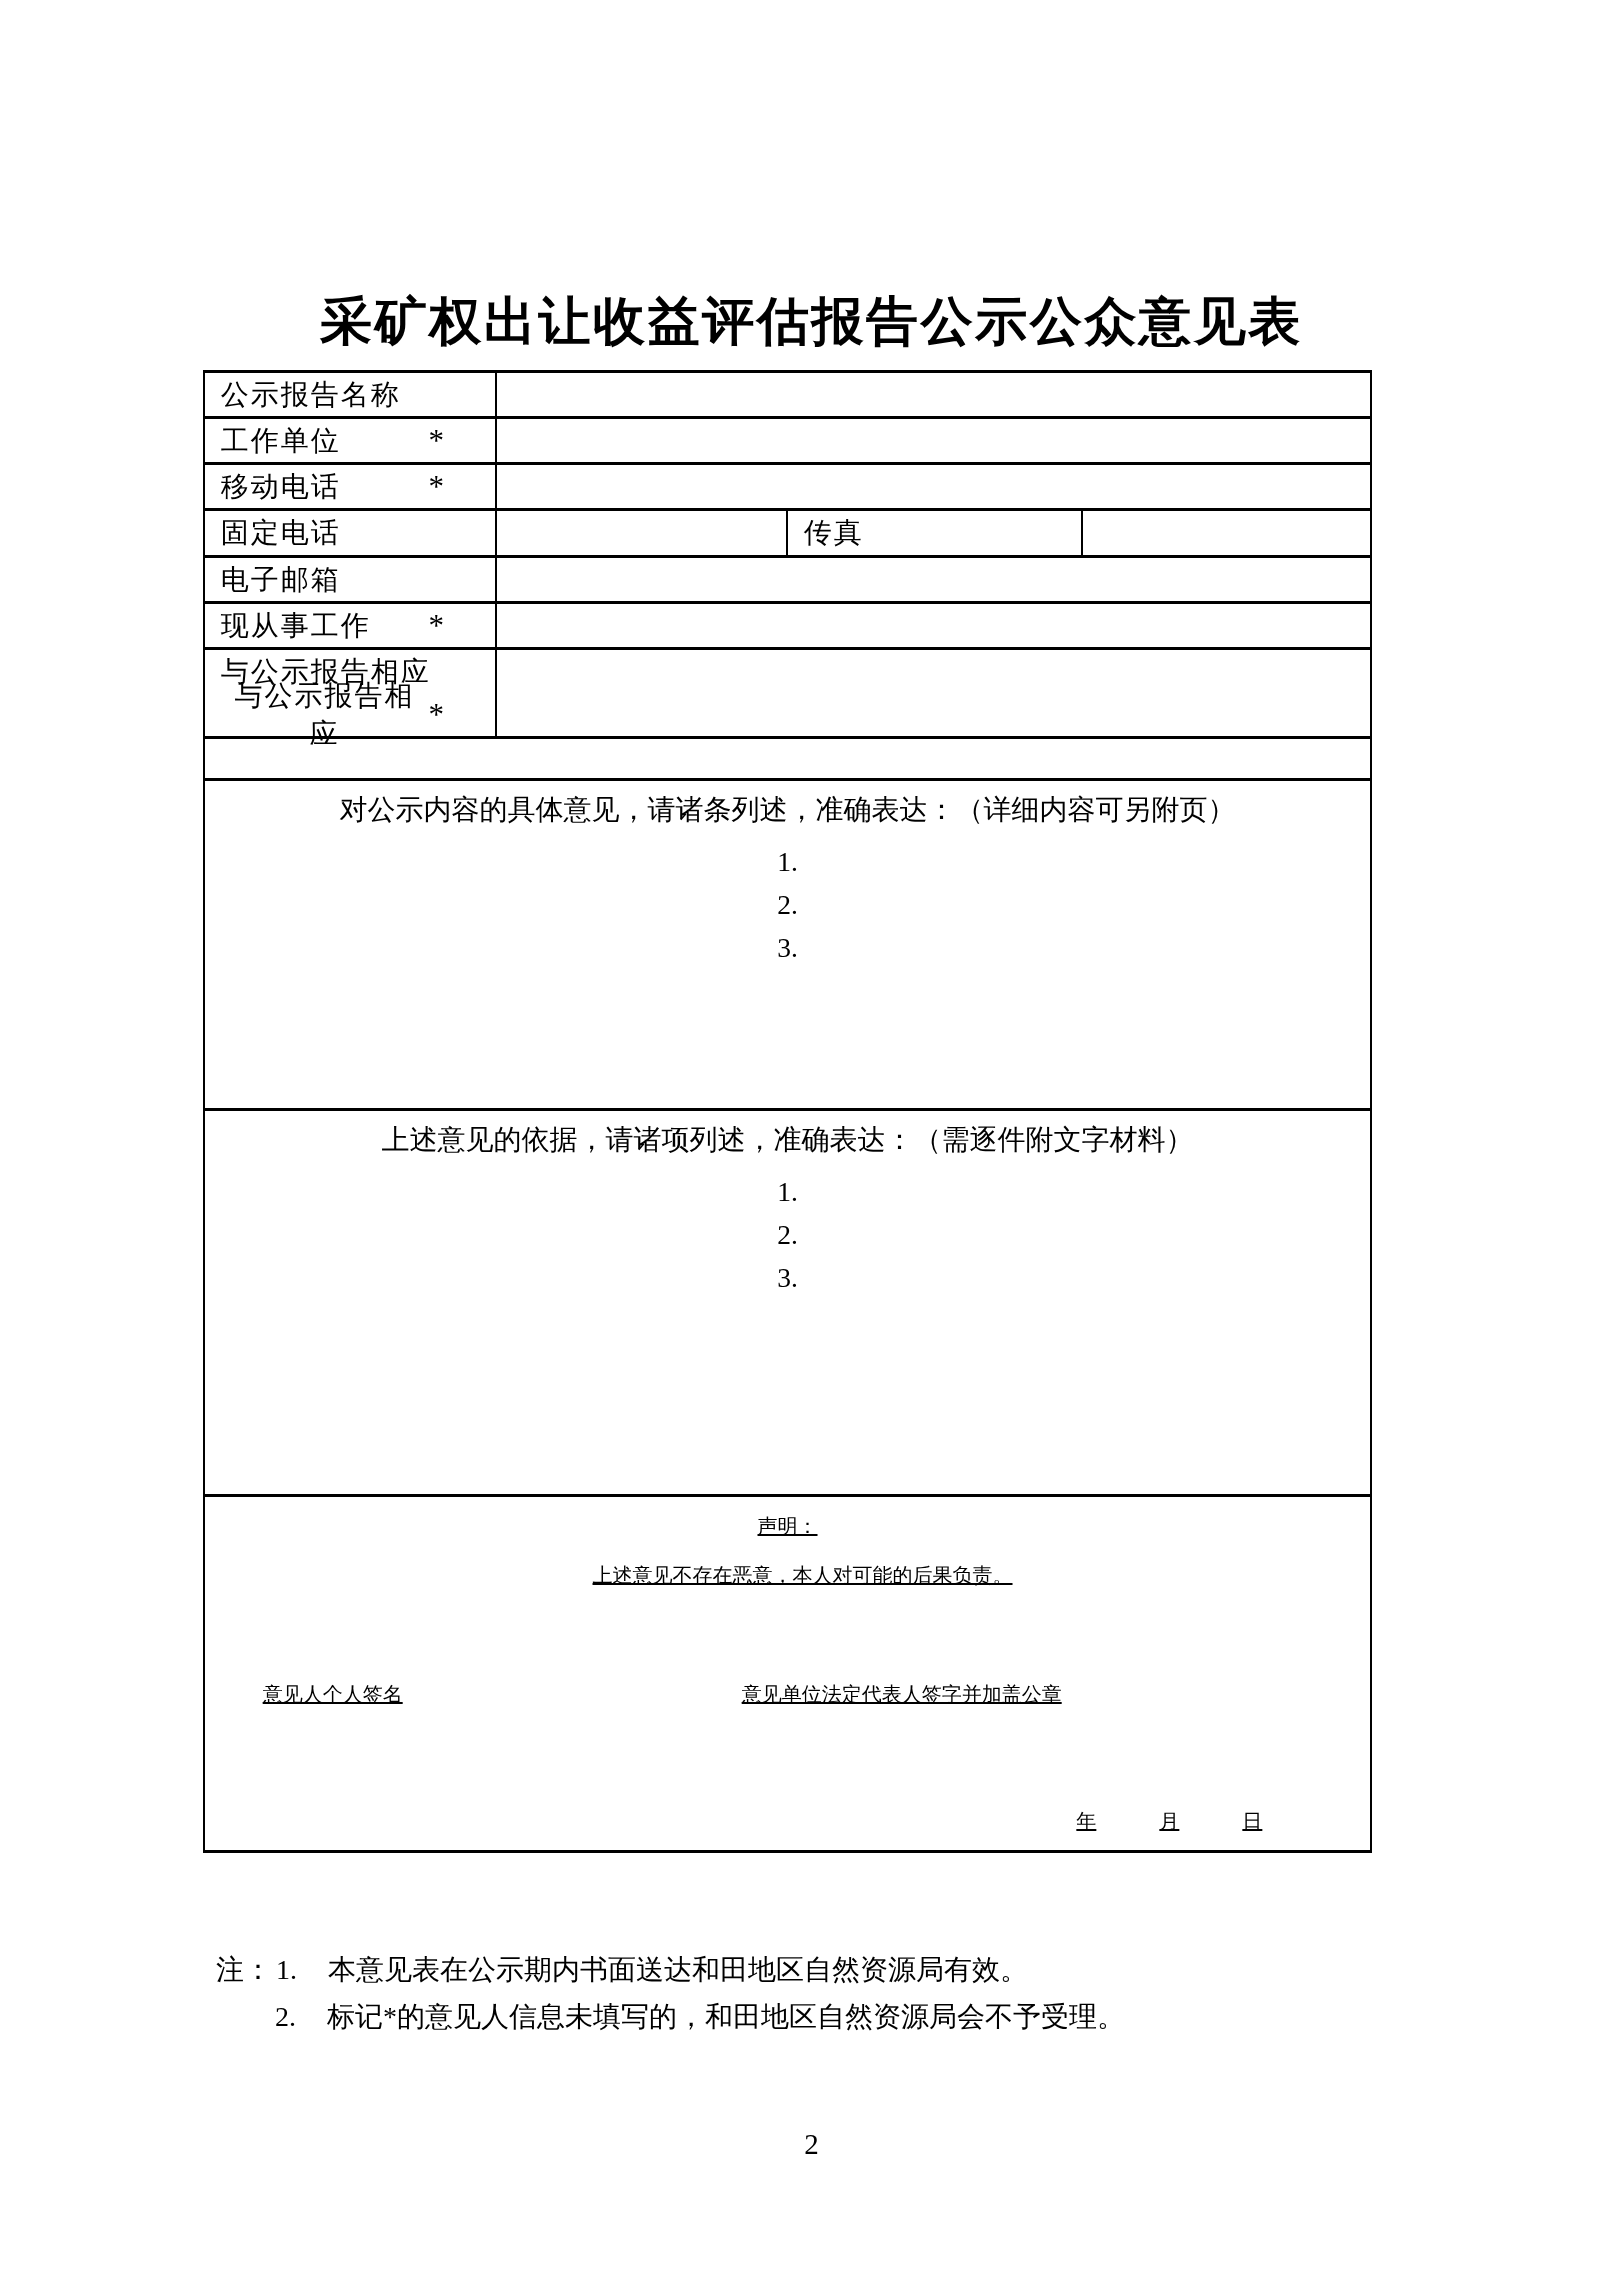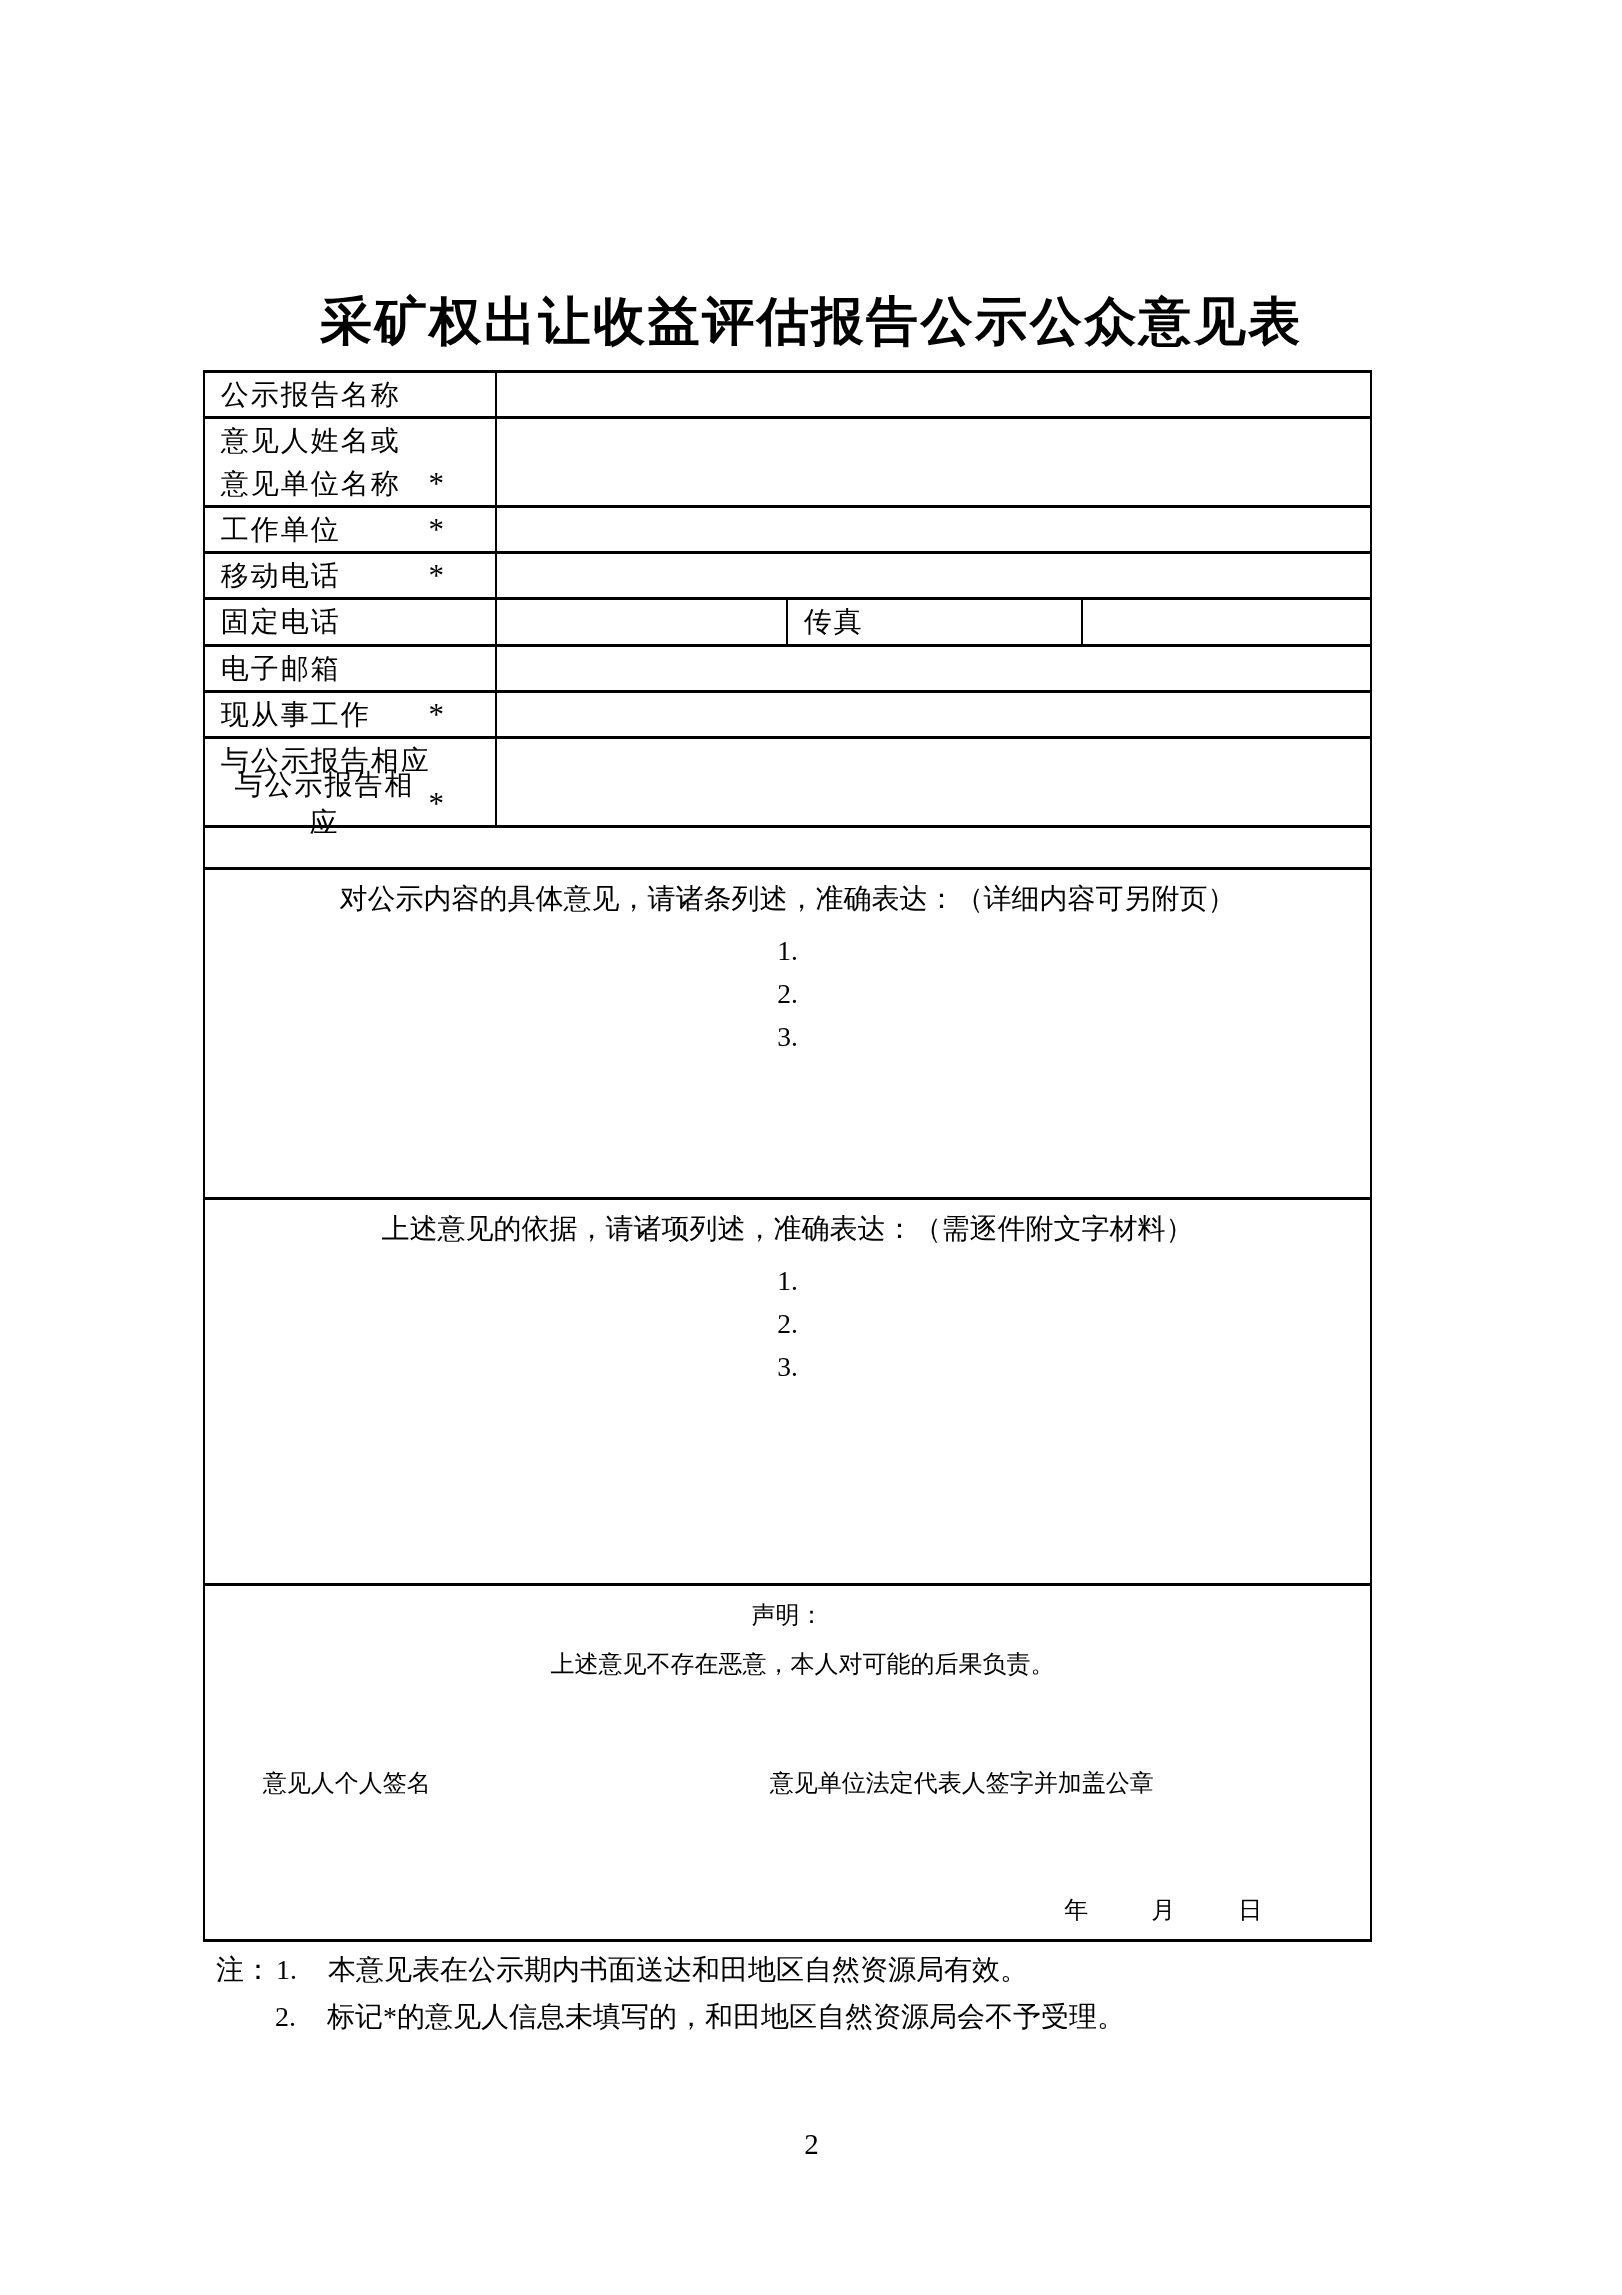--- a/index.html
+++ b/index.html
@@ -12,21 +12,21 @@
   td{border:2px solid #000;border-top-width:3.3px;border-bottom-width:3.3px;
      padding:0;vertical-align:middle;}
   td.lbl{padding-left:15.7px;font-size:28px;letter-spacing:2px;}
   .lline{display:flex;align-items:center;height:43px;}
   .req{margin-left:auto;margin-right:51px;font-size:31px;letter-spacing:0;}
   td.val{background:#fff;}
   td.sec{vertical-align:top;padding:10.5px 15.7px;font-size:28px;}
   .sec-h{line-height:35px;}
   .sec-item{margin-top:11.8px;line-height:31px;font-size:27.5px;}
   .sec-item.first{margin-top:19.6px;}
-  td.decl{vertical-align:top;padding:11.8px 15.7px;font-size:24px;}
+  td.decl{vertical-align:top;padding:11.8px 15.7px;font-size:20px;text-decoration:underline;}
   .decl-h{line-height:34px;}
   .decl-body{margin-top:15.7px;padding-left:30px;line-height:34px;}
   .sign-row{display:flex;margin-top:85px;line-height:34px;}
   .sign-left{margin-left:42px;}
   .sign-right{margin-left:339px;}
   .date-row{display:flex;justify-content:flex-end;margin-top:93px;
             padding-right:92px;line-height:34px;}
   .date-row span{margin-left:63px;}
   .emptycell{height:35px;}
   .notes{position:absolute;left:216px;top:1953px;font-size:28px;}
@@ -54,32 +54,20 @@
     <tbody>
         <tr style="height:43px">
       <td class="lbl">
         <div class="lline">
               <span>公示报告名称</span>
             </div>
       </td>
       <td class="val" colspan="3"></td>
     </tr>
 
-    <tr style="height:88px">
-      <td class="lbl">
-        <div class="lline">
-              <span>意见人姓名或</span>
-            </div>
-        <div class="lline">
-              <span>意见单位名称</span>
-          <span class="req">*</span>
-            </div>
-      </td>
-      <td class="val" colspan="3"></td>
-    </tr>
 
     <tr style="height:43px">
       <td class="lbl">
         <div class="lline">
               <span>工作单位</span>
           <span class="req">*</span>
             </div>
       </td>
       <td class="val" colspan="3"></td>
     </tr>

